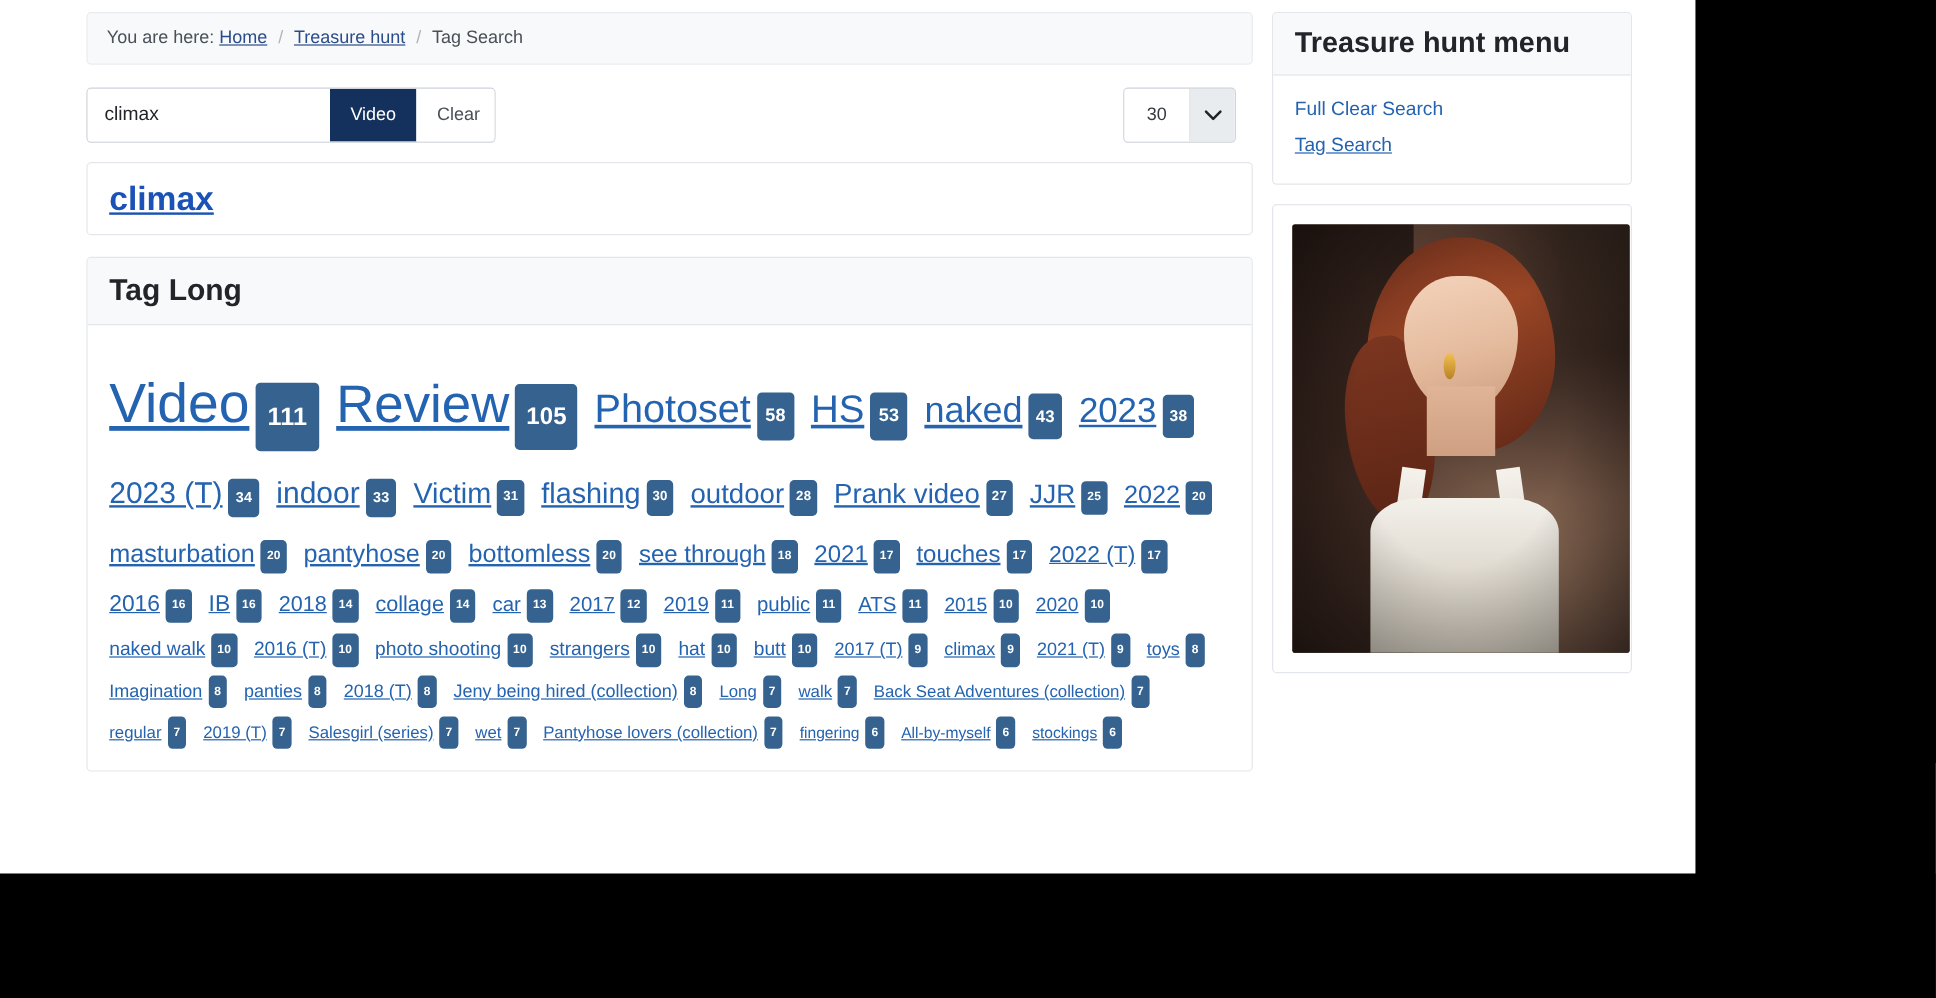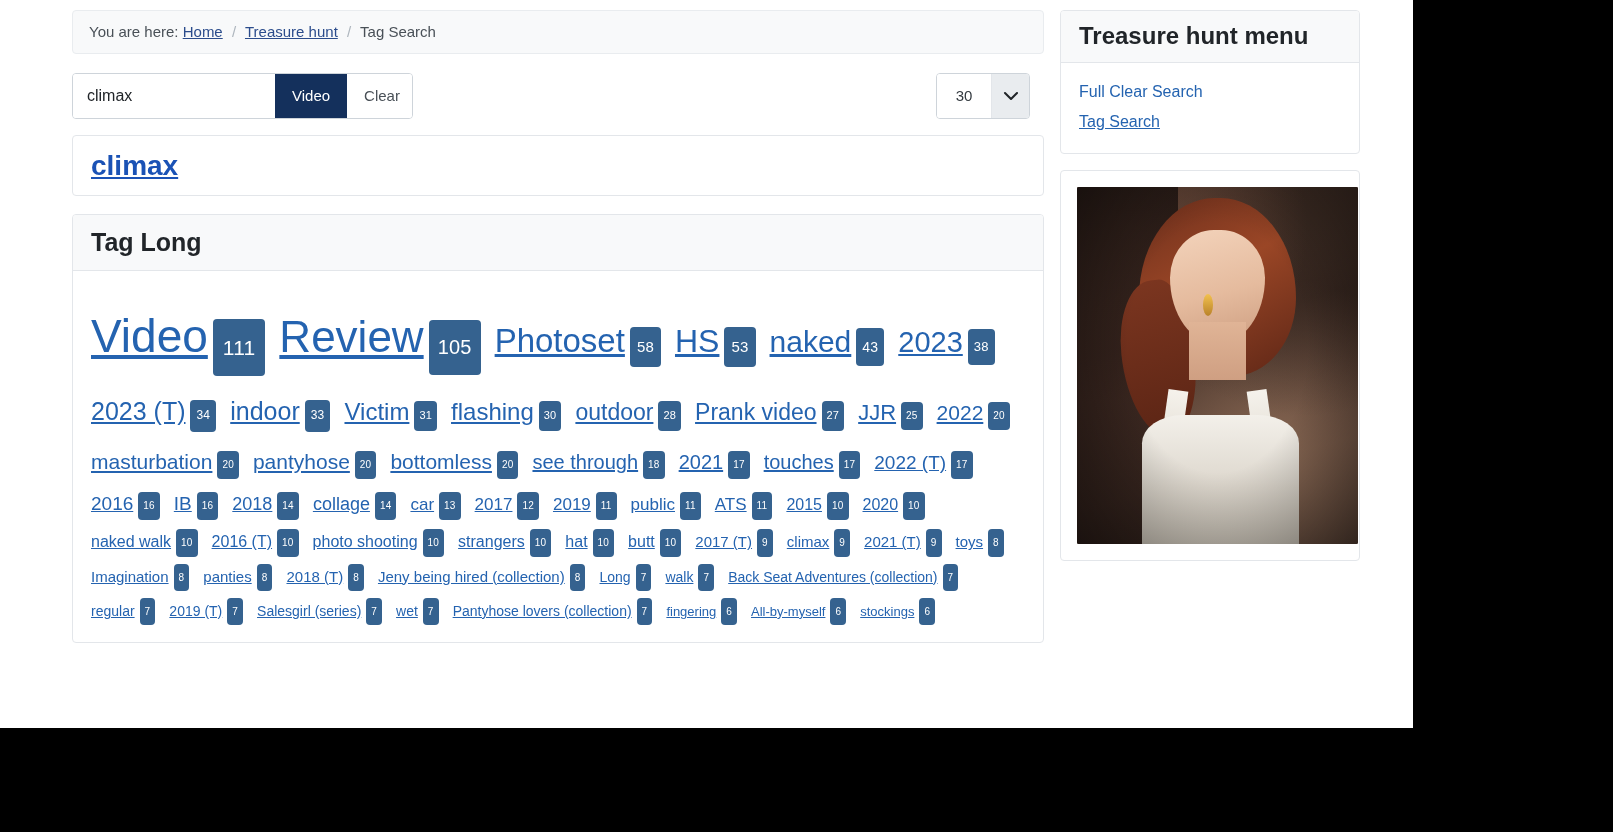--- a/index.html
+++ b/index.html
@@ -171,21 +171,21 @@
   }
   .tag a {
     color:#2463b0;
     text-decoration:underline;
   }
   .badge {
     display:inline-block;
     background:#35628f;
     color:#ffffff;
     border-radius:4px;
-    font-weight:normal;
+    font-weight:bold;
     vertical-align:middle;
     margin-left:5px;
     text-align:center;
     letter-spacing:0.2px;
   }
 
   
   .side-panel {
     border:1px solid #e3e6ea;
     border-radius:4px;

